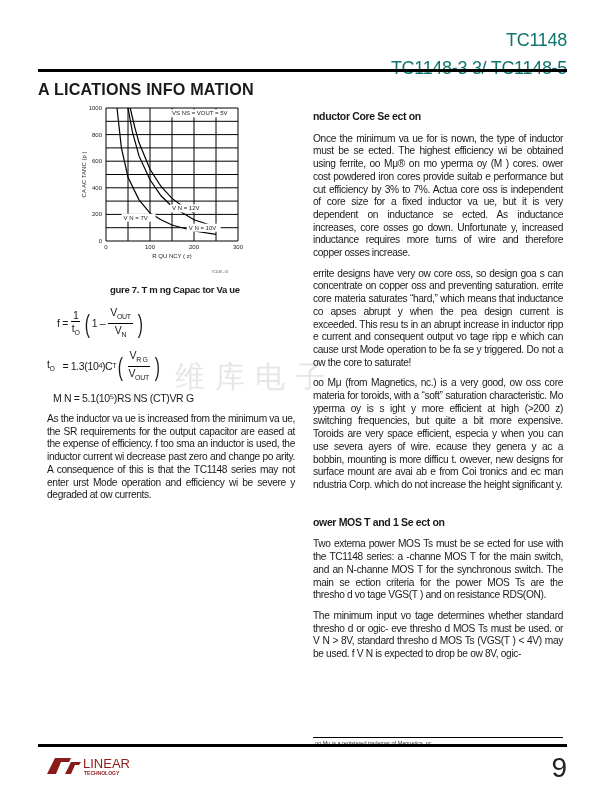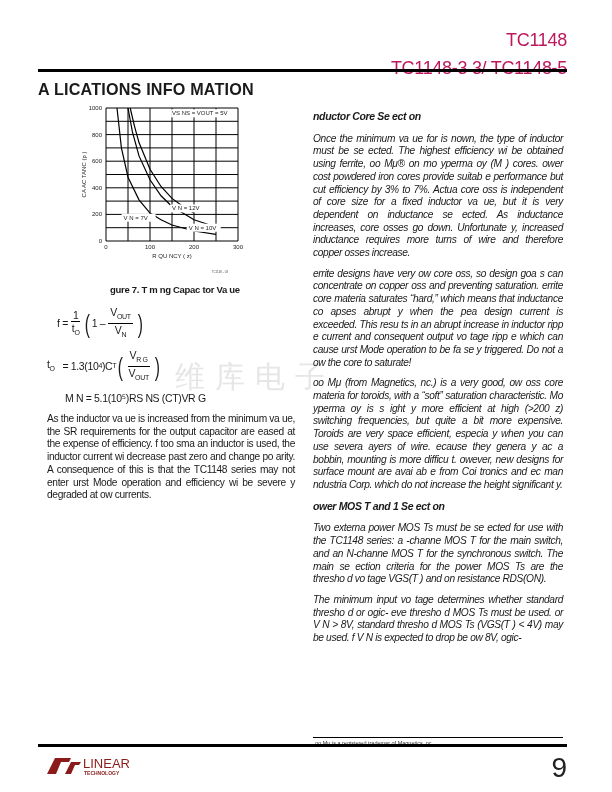--- a/index.html
+++ b/index.html
@@ -1,30 +1,30 @@
 <!DOCTYPE html>
 <html><head>
 <meta charset="utf-8">
 <style>
   html, body { margin: 0; padding: 0; background: #fff; }
   body { width: 612px; height: 792px; position: relative; overflow: hidden;
          font-family: "Liberation Sans", sans-serif; color: #1a1a1a; }
   .hdr-part { position: absolute; right: 45px; font-family: "Liberation Sans", sans-serif;
-              font-size: 18px; font-weight: normal; color: #be185d; letter-spacing: -0.3px; }
+              font-size: 18px; font-weight: normal; color: #0f766e; letter-spacing: -0.3px; }
   #part1 { top: 30px; }
   #part2 { top: 58px; }
   .rule { position: absolute; left: 38px; right: 45px; background: #000; }
   #top-rule { top: 69px; height: 3px; }
   #bot-rule { top: 744px; height: 3px; }
   #section-title { position: absolute; left: 38px; top: 80px; font-size: 17px; font-weight: bold;
                    font-family: "Liberation Sans", sans-serif; letter-spacing: 0.2px; transform: scaleX(0.95); transform-origin: left; }
   .col { position: absolute; font-size: 10.2px; line-height: 12.7px; text-align: justify;
          font-family: "Liberation Sans Narrow", "Liberation Sans", sans-serif; letter-spacing: -0.35px; }
   #col-left { left: 47px; top: 300px; width: 248px; }
-  #col-right { left: 313px; top: 110px; width: 250px; font-style: italic; }
+  #col-right { left: 313px; top: 110px; width: 250px; }
   .col p { margin: 0 0 8px 0; }
   .subhead { font-weight: bold; font-size: 10.5px; margin: 0 0 10px 0; }
   .eq { margin: 0 0 8px 0; font-size: 10.5px; }
   .eq-block { display: flex; align-items: center; margin: 6px 0 8px 10px; font-size: 10.5px; }
   .frac { display: inline-flex; flex-direction: column; align-items: center; margin: 0 3px; }
   .frac .num { border-bottom: 1px solid #000; padding: 0 2px; line-height: 12px; }
   .frac .den { line-height: 12px; }
   .paren { font-size: 26px; font-weight: 100; line-height: 26px; transform: scaleX(0.6); }
   sub { font-size: 7px; }
   sup { font-size: 7px; }
@@ -125,30 +125,30 @@
       <sup>4</sup>
       <span>)C</span>
       <sub>T</sub>
     <span class="paren">(</span>
     <span class="frac">
       <span class="num"><span>V</span><sub>R G</sub></span>
       <span class="den"><span>V</span><sub>OUT</sub></span>
     </span>
     <span class="paren">)</span>
   </div>
-  <p class="eq" style="margin-left:18px">M N = 5.1(10⁵)RS NS (CT)VR G</p>
+  <p class="eq" style="margin-left:6px">M N = 5.1(10⁵)RS NS (CT)VR G</p>
   <p>As the inductor va ue is increased from the minimum va ue, the SR requirements for the output capacitor are eased at the expense of efficiency. f too sma an inductor is used, the inductor current wi decrease past zero and change po arity. A consequence of this is that the TC1148 series may not enter urst Mode operation and efficiency wi be severe y degraded at ow currents.</p>
 </div>
 
 <div id="col-right" class="col">
   <div class="subhead">nductor Core Se ect on</div>
   <p>Once the minimum va ue for is nown, the type of inductor must be se ected. The highest efficiency wi be obtained using ferrite, oo Mμ® on mo yperma oy (M ) cores. ower cost powdered iron cores provide suitab e performance but cut efficiency by 3% to 7%. Actua core oss is independent of core size for a fixed inductor va ue, but it is very dependent on inductance se ected. As inductance increases, core osses go down. Unfortunate y, increased inductance requires more turns of wire and therefore copper osses increase.</p>
   <p>errite designs have very ow core oss, so design goa s can concentrate on copper oss and preventing saturation. errite core materia saturates “hard,” which means that inductance co apses abrupt y when the pea design current is exceeded. This resu ts in an abrupt increase in inductor ripp e current and consequent output vo tage ripp e which can cause urst Mode operation to be fa se y triggered. Do not a ow the core to saturate!</p>
   <p>oo Mμ (from Magnetics, nc.) is a very good, ow oss core materia for toroids, with a “soft” saturation characteristic. Mo yperma oy is s ight y more efficient at high (&gt;200 z) switching frequencies, but quite a bit more expensive. Toroids are very space efficient, especia y when you can use severa ayers of wire. ecause they genera y ac a bobbin, mounting is more difficu t. owever, new designs for surface mount are avai ab e from Coi tronics and ec man ndustria Corp. which do not increase the height significant y.</p>
-  <div class="subhead" style="margin-top:8px">ower MOS T and 1 Se ect on</div>
+  <div class="subhead" style="margin-top:24px">ower MOS T and 1 Se ect on</div>
   <p>Two externa power MOS Ts must be se ected for use with the TC1148 series: a -channe MOS T for the main switch, and an N-channe MOS T for the synchronous switch. The main se ection criteria for the power MOS Ts are the thresho d vo tage VGS(T ) and on resistance RDS(ON).</p>
   <p>The minimum input vo tage determines whether standard thresho d or ogic- eve thresho d MOS Ts must be used. or V N &gt; 8V, standard thresho d MOS Ts (VGS(T ) &lt; 4V) may be used. f V N is expected to drop be ow 8V, ogic-</p>
 </div>
 
 <div id="footnote-rule"></div>
 <div id="footnote">oo Mμ is a registered trademar of Magnetics, nc.</div>
 
 <div id="bot-rule" class="rule"></div>
 <svg id="logo" viewBox="0 0 110 28">
   <path d="M4 22 L12 6 L28 6 L26 10 L18 10 L13 22 Z M22 22 L28 10 L38 10 L36 13 L32 13 L28 22 Z" fill="#8b1a1a"></path>

